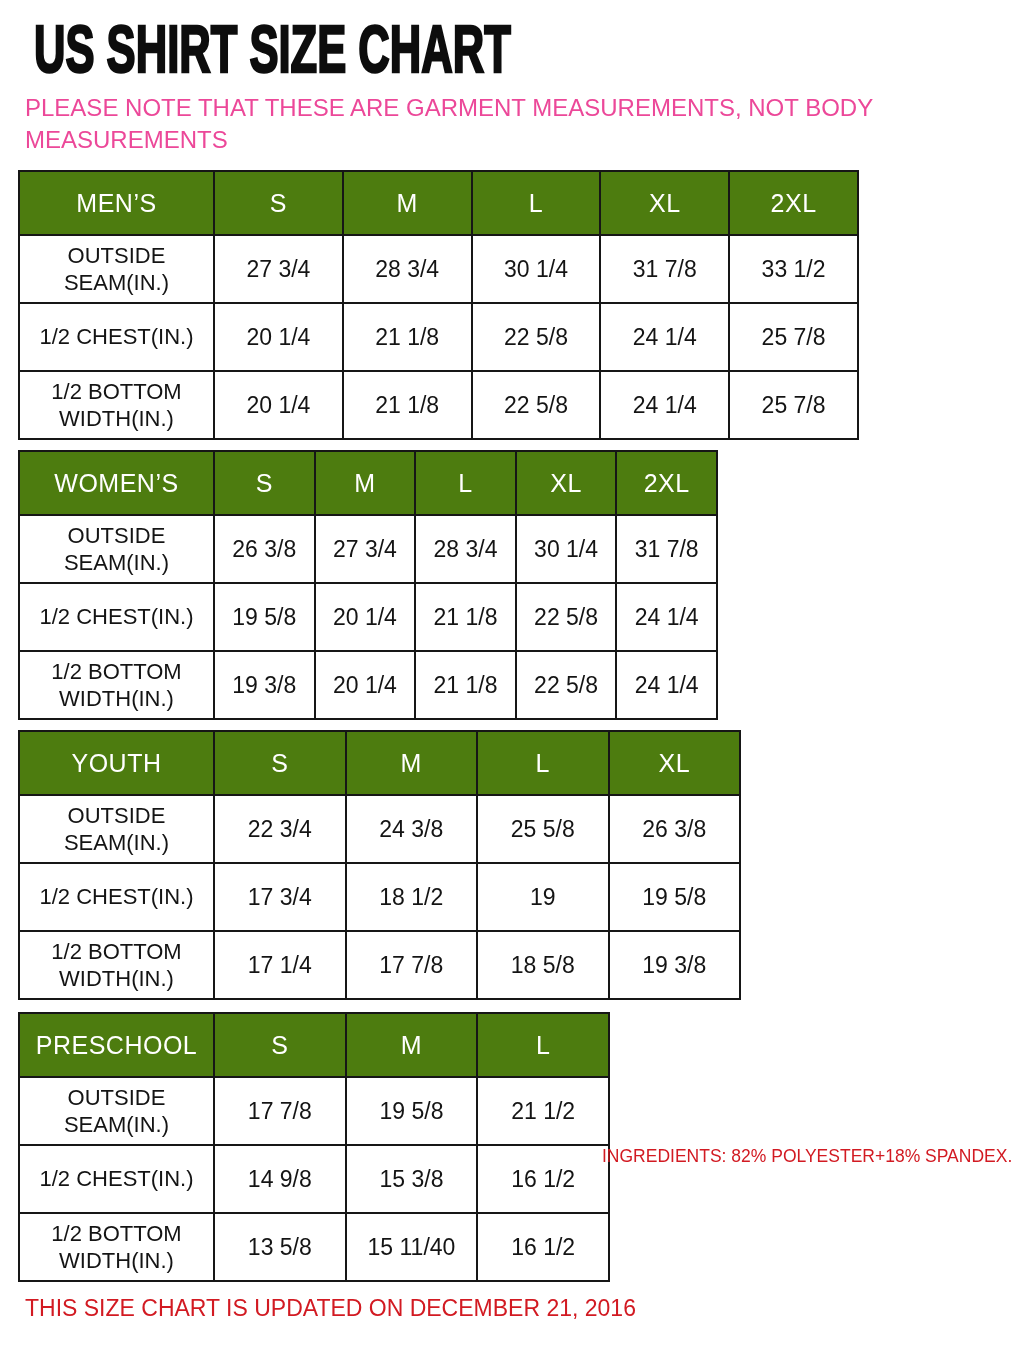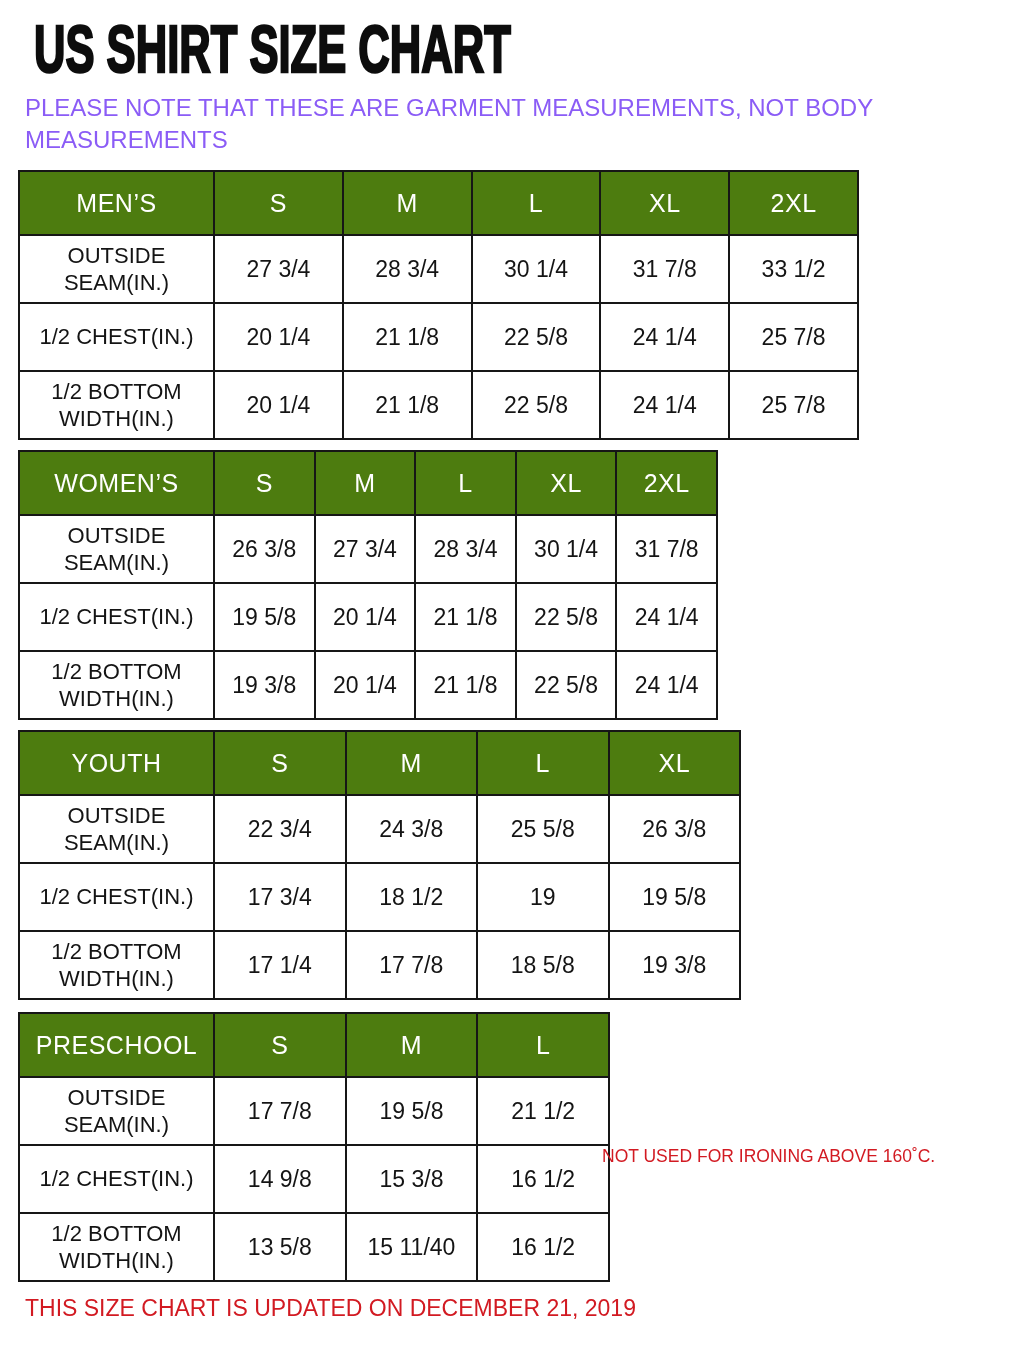--- a/index.html
+++ b/index.html
@@ -22,21 +22,21 @@
     transform: scaleX(0.66);
     transform-origin: left top;
     -webkit-text-stroke: 2.5px #0d0d0d;
   }
   .note-text {
     position: absolute;
     left: 25px; top: 92px;
     width: 940px;
     font-size: 24px;
     line-height: 1.32;
-    color: #8b5cf6;
+    color: #ec4899;
   }
   .tables-host { position: absolute; left: 0; top: 0; width: 1024px; height: 1355px; }
   table.size-table {
     position: absolute;
     left: 18px;
     border-collapse: collapse;
     table-layout: fixed;
     background: #fff;
   }
   table.size-table th, table.size-table td {
@@ -246,16 +246,16 @@
           <td class="label-cell">1/2 BOTTOM WIDTH(IN.)</td>
           <td class="value-cell">13 5/8</td>
           <td class="value-cell">15 11/40</td>
           <td class="value-cell">16 1/2</td>
         </tr>
       </tbody>
     </table>
   </div>
 
 <div class="ingredients">
-  <div class="ing-line">NOT USED FOR IRONING ABOVE 160˚C.</div>
+  <div class="ing-line">INGREDIENTS: 82% POLYESTER+18% SPANDEX.</div>
 </div>
 
-<div class="footer-note">THIS SIZE CHART IS UPDATED ON DECEMBER 21, 2019</div>
+<div class="footer-note">THIS SIZE CHART IS UPDATED ON DECEMBER 21, 2016</div>
 
 </body></html>

